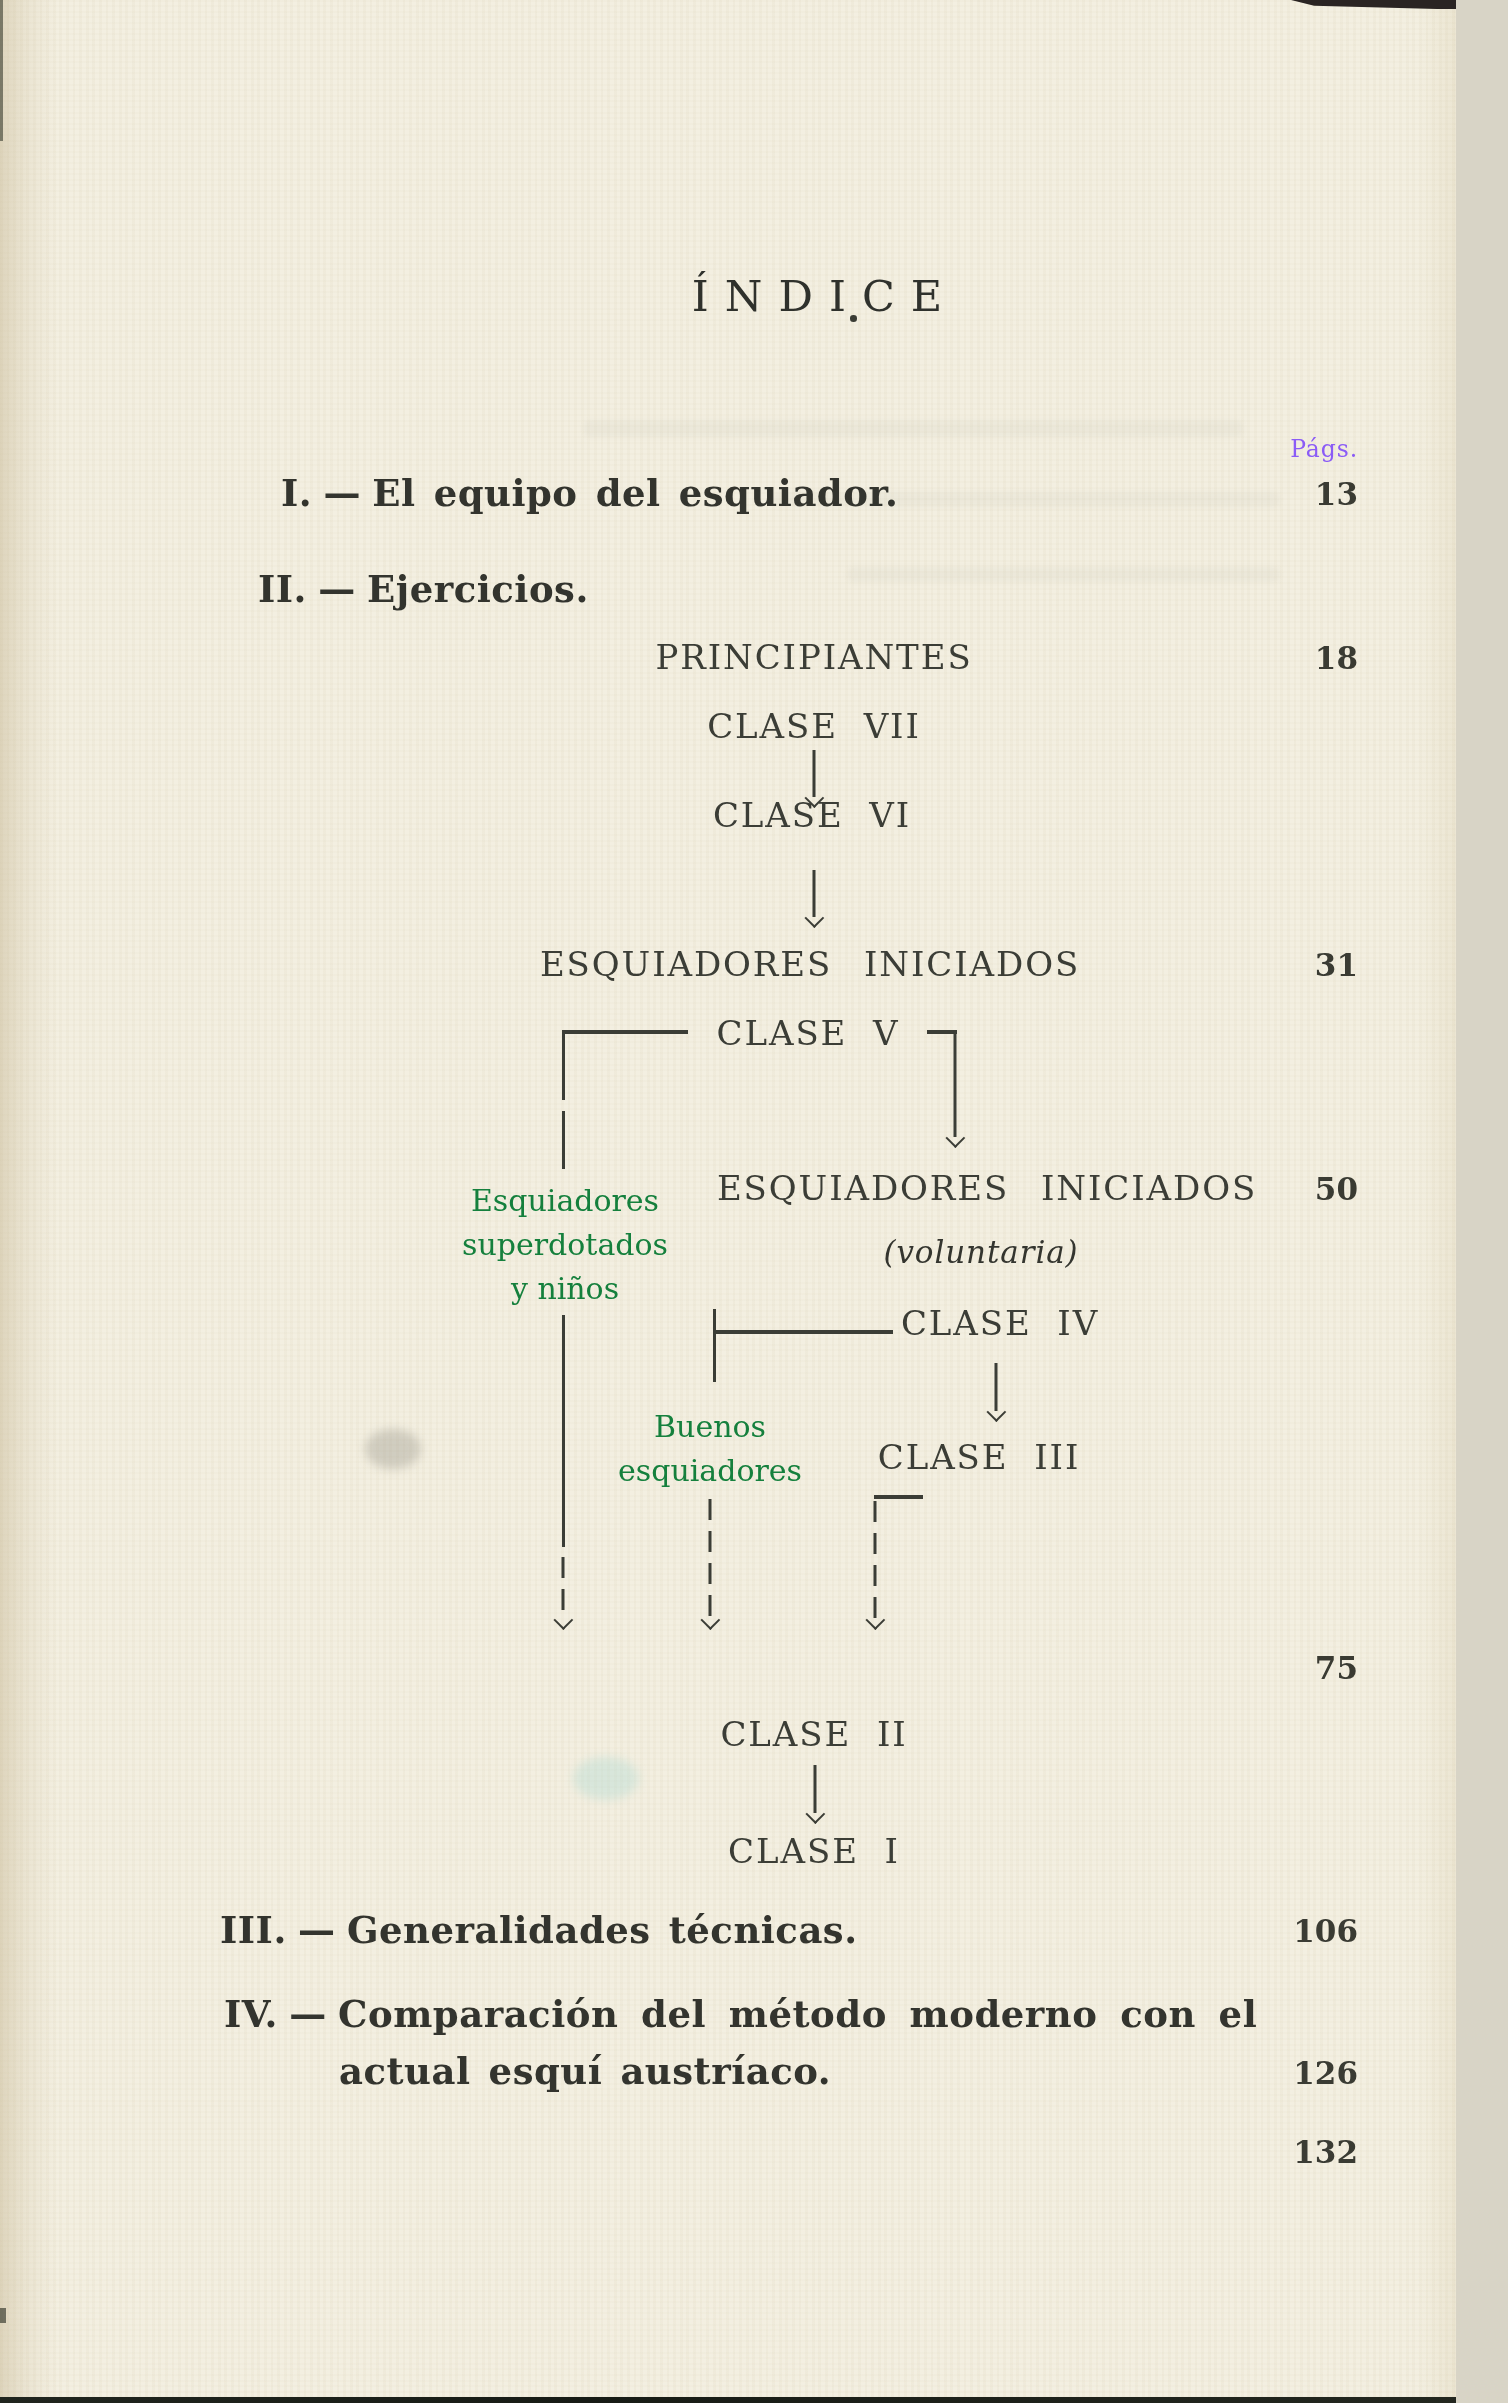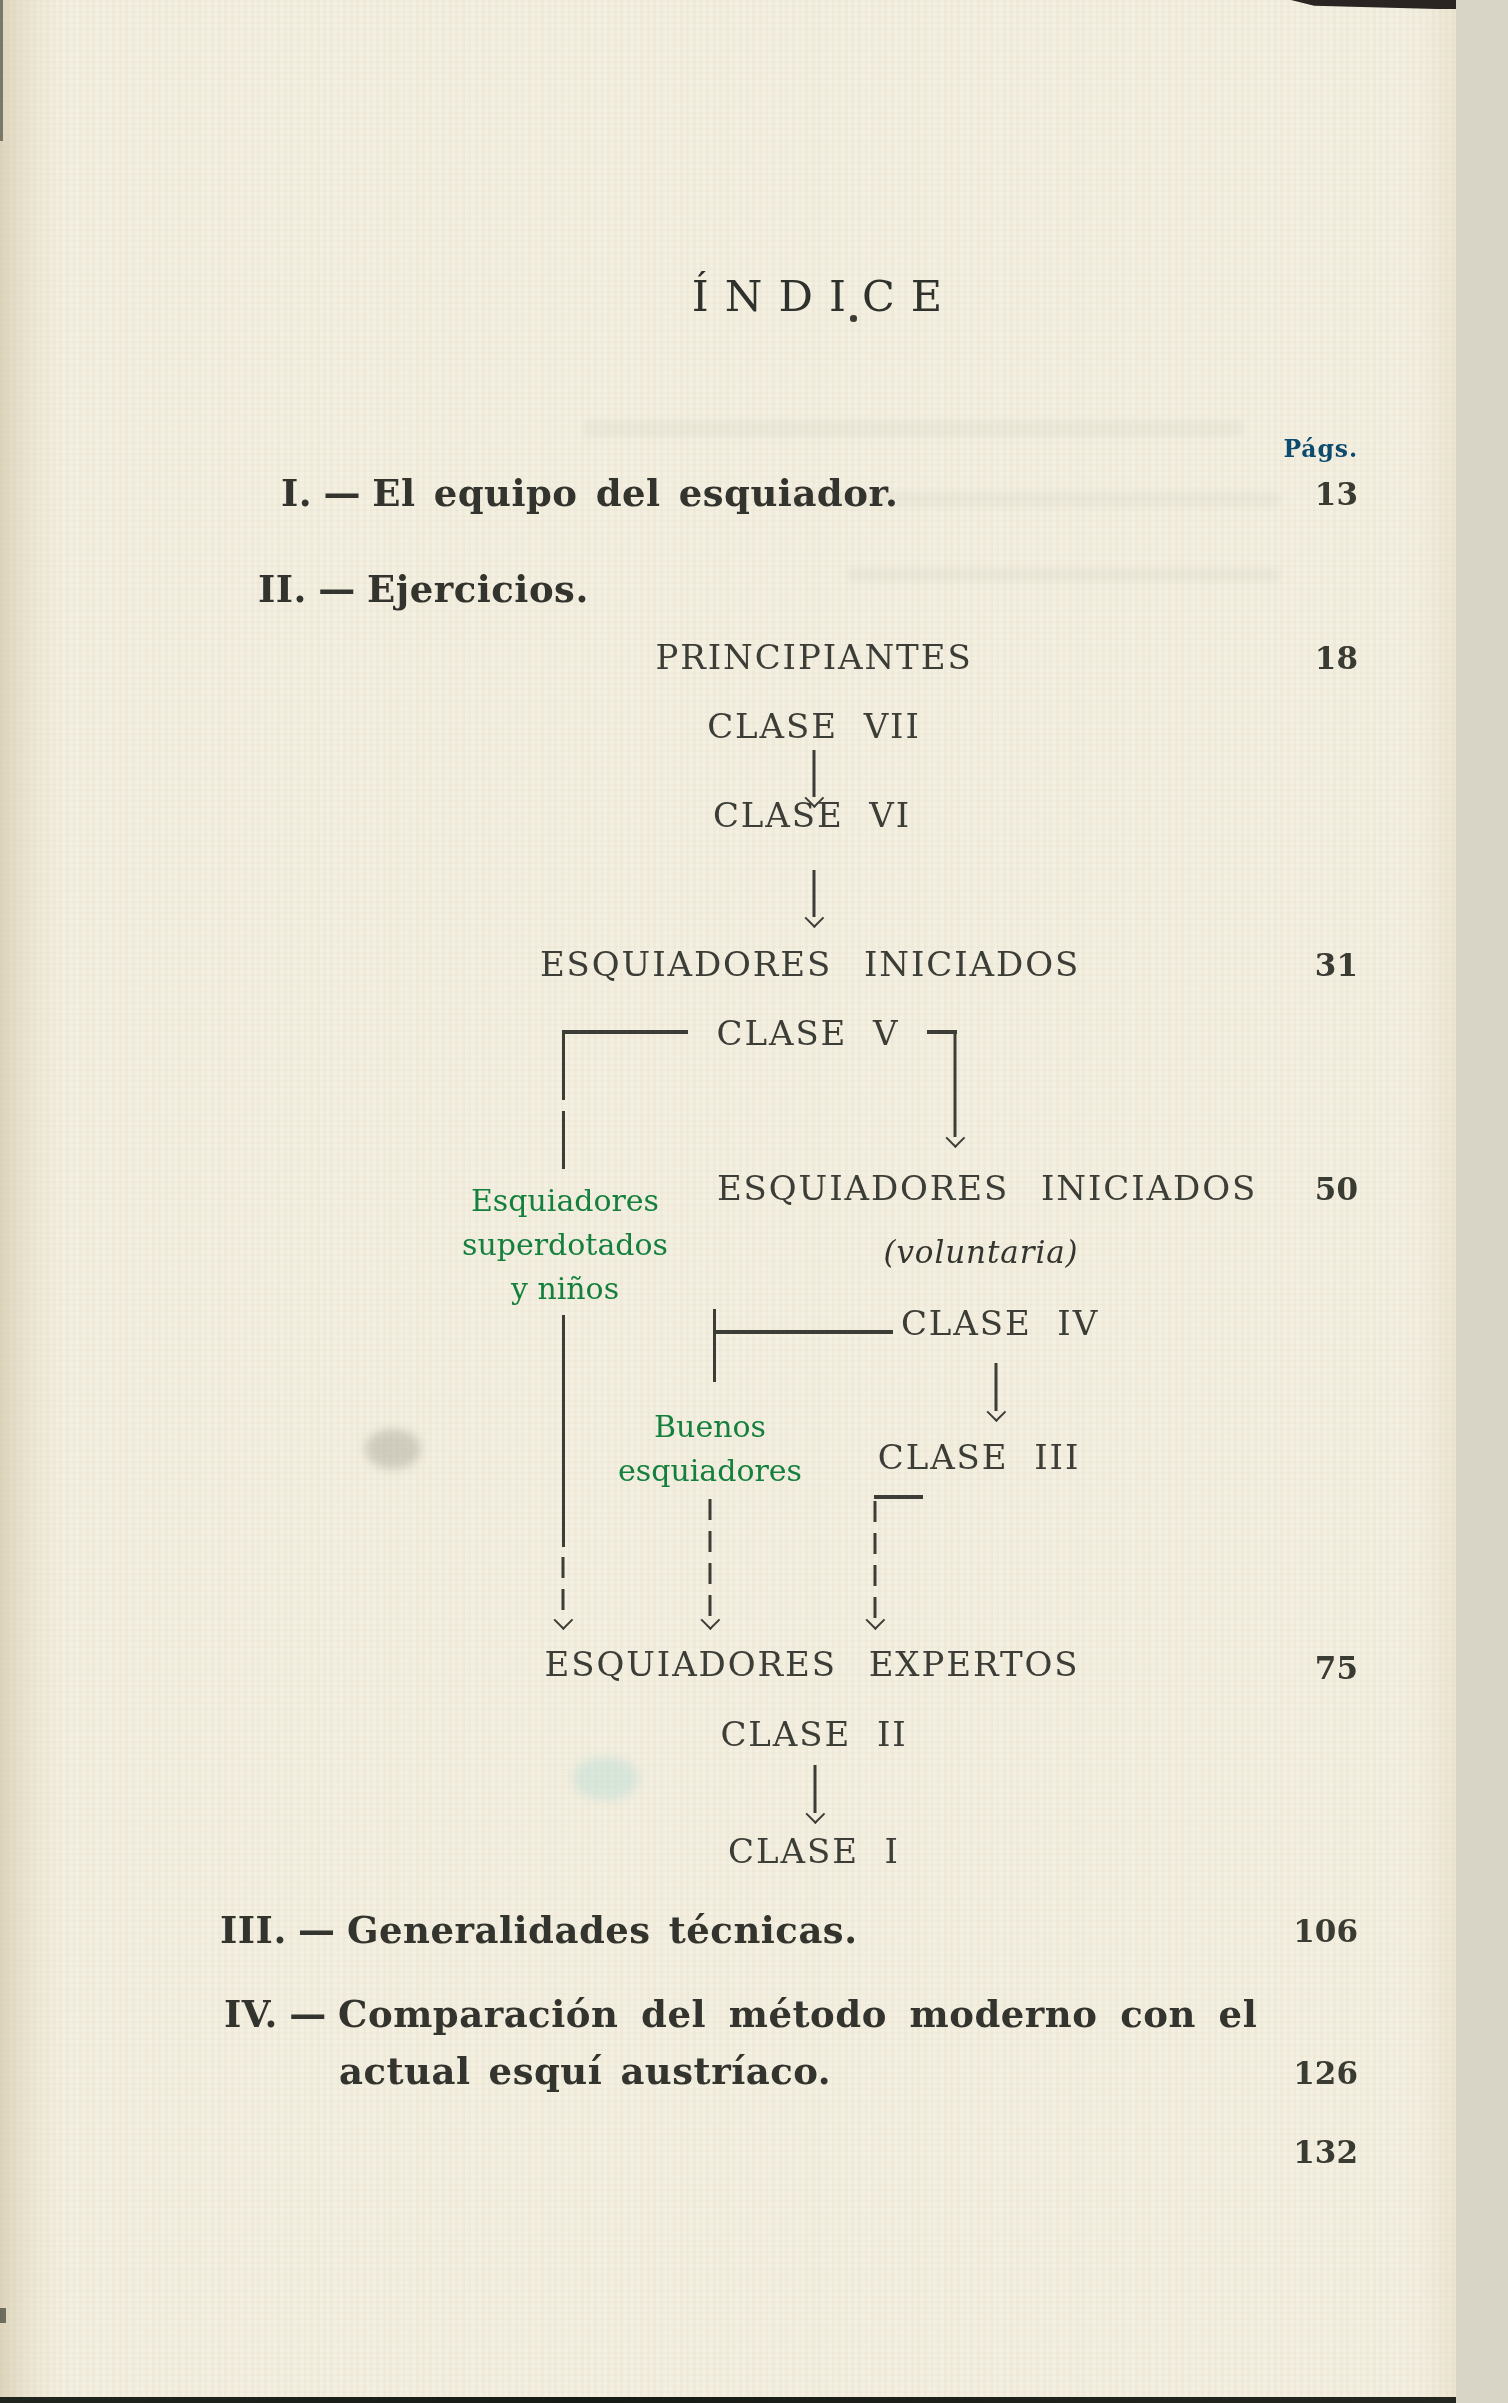--- a/index.html
+++ b/index.html
@@ -20,21 +20,21 @@
       linear-gradient(270deg, rgba(214,203,168,.25) 0px, rgba(214,203,168,0) 38px);
   }
   .t{position:absolute;color:#34352f;white-space:nowrap;}
   .title{font-size:43px;letter-spacing:16px;color:#2f312c;}
   .caps{font-size:34px;letter-spacing:1.9px;word-spacing:13px;color:#3b3d36;}
   .caps-wide{word-spacing:19px;}
   .entry{font-size:37px;font-weight:bold;letter-spacing:0.5px;word-spacing:4.7px;color:#33342e;}
   .entry .dash{margin:0 11.3px;}
   .justify1{word-spacing:9.4px;}
   .num{position:absolute;right:98px;font-size:31px;font-weight:bold;color:#3a3b33;font-family:"DejaVu Serif",serif;white-space:nowrap;}
-  .pags{font-size:23.5px;font-weight:bold;color:#0c4a6e;letter-spacing:0.9px;}
+  .pags{font-size:23.5px;font-weight:normal;color:#8b5cf6;letter-spacing:0.9px;}
   .small{font-size:30px;color:#15803d;}
   .stack{text-align:center;line-height:44px;}
   .stack span{display:block;}
   .ital{font-style:italic;font-size:31px;letter-spacing:0.9px;}
   .center{transform:translateX(-50%);}
 
   .hline,.vline{position:absolute;background:#3b3d36;}
   .v-arrow{position:absolute;width:21px;transform:translateX(-50%);}
   .v-arrow .shaft{position:absolute;left:50%;top:0;bottom:8.5px;width:2.8px;margin-left:-1.4px;background:#3b3d36;}
   .v-arrow.dashed .shaft{background:repeating-linear-gradient(to bottom,#3b3d36 0 21px, rgba(0,0,0,0) 21px 32px);}
@@ -136,21 +136,20 @@
     </div>
   <div class="v-arrow dashed" style="left:710px;top:1499px;height:128px">
       <i class="shaft"></i>
       <i class="head"></i>
     </div>
   <div class="v-arrow dashed" style="left:875px;top:1501px;height:126px">
       <i class="shaft"></i>
       <i class="head"></i>
     </div>
 
-  <div class="t caps caps-wide center" style="left:812px;top:1644px">ESQUIADORES EXPERTOS</div>
   <div class="num" style="top:1650px">75</div>
 
   <div class="t caps center" style="left:814px;top:1714px">CLASE II</div>
   <div class="v-arrow" style="left:815px;top:1765px;height:56px">
       <i class="shaft"></i>
       <i class="head"></i>
     </div>
   <div class="t caps center" style="left:814px;top:1831px">CLASE I</div>
 
   <div class="t entry" style="left:220px;top:1908px"><span>III.</span><span class="dash">—</span><span>Generalidades técnicas.</span></div>

